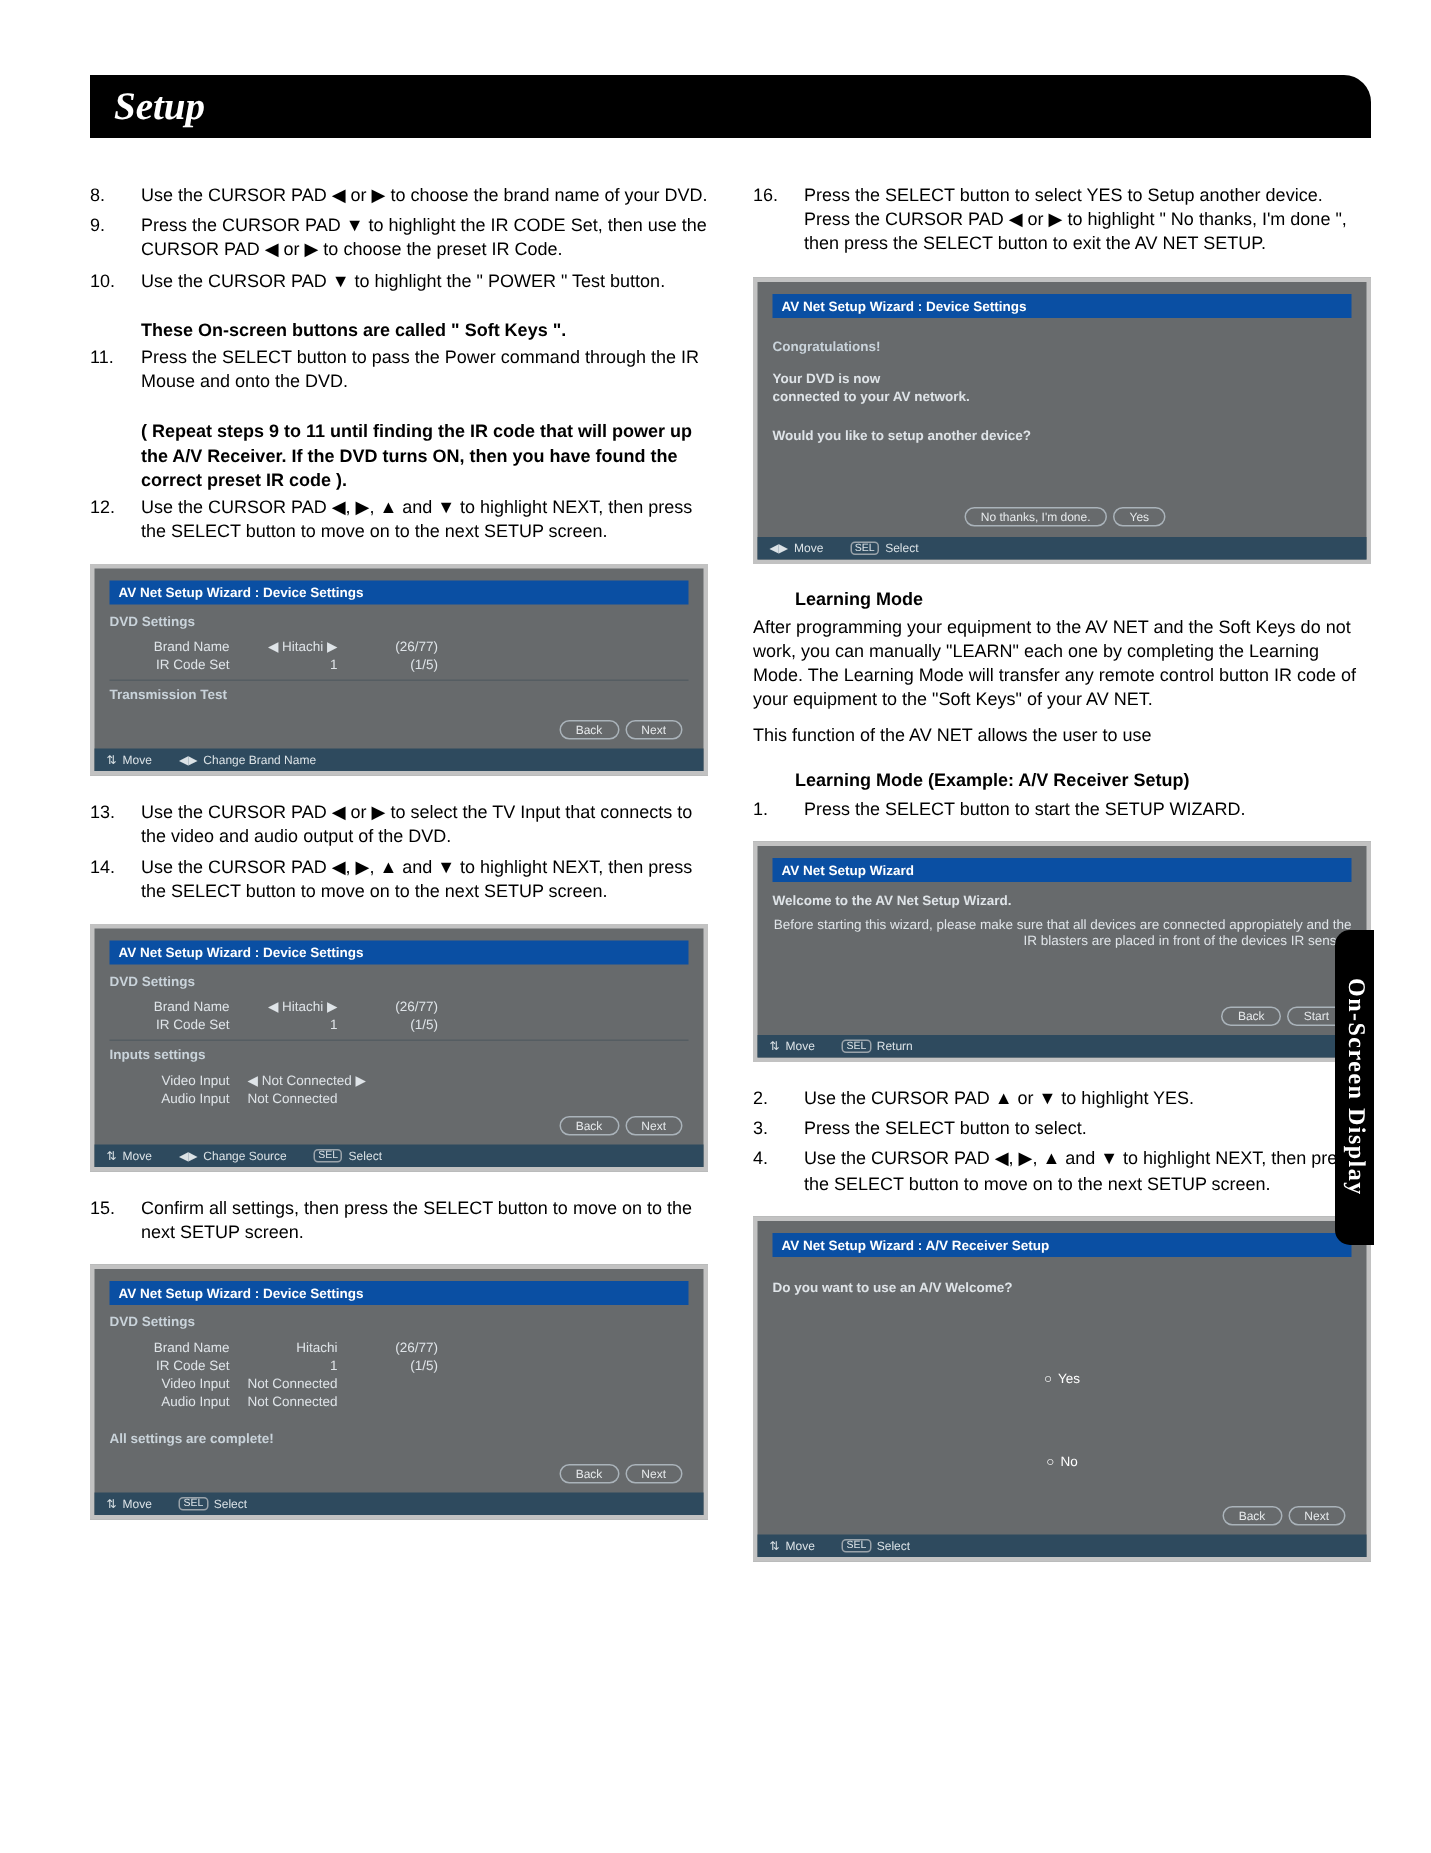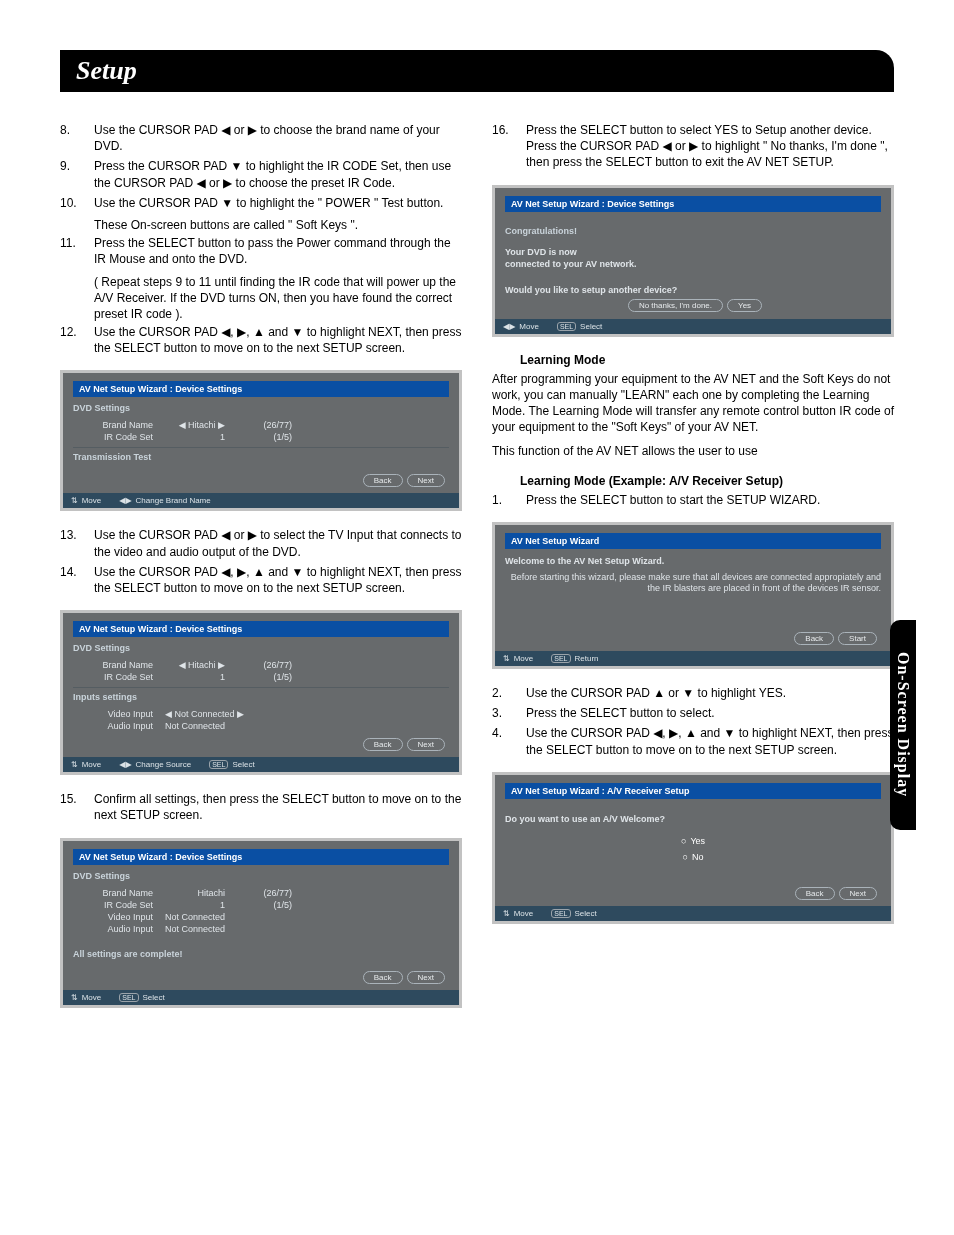--- a/index.html
+++ b/index.html
@@ -1,48 +1,48 @@
 <!DOCTYPE html>
 <html><head>
 <meta charset="utf-8">
 <style>
   * { margin: 0; padding: 0; box-sizing: border-box; }
   body { font-family: Arial, Helvetica, sans-serif; font-size: 12px; color: #000; background: #fff; width: 954px; }
-  .page { padding: 50px 60px 40px 60px; position: relative; }
+  .page { padding: 50px 40px 40px 60px; position: relative; }
   .title-bar { background: #000; color: #fff; border-radius: 0 18px 0 0; padding: 6px 16px; margin-bottom: 30px; }
   .title-bar h1 { font-family: Georgia, 'Times New Roman', serif; font-size: 26px; font-weight: bold; font-style: italic; }
   .side-tab { position: absolute; right: 38px; top: 620px; background: #000; color: #fff; height: 210px; width: 26px; border-radius: 10px 0 0 10px; display:flex; align-items:center; justify-content:center;}
   .side-tab span { writing-mode: vertical-rl; font-family: Georgia, serif; font-size: 16px; font-weight:bold; letter-spacing:1px; }
   .cols { display: flex; gap: 30px; }
   .col { flex: 1; }
   ol.steps { list-style: none; padding-left: 0; }
   ol.steps li { display: flex; margin-bottom: 4px; line-height: 1.35; }
   ol.steps li .num { flex: 0 0 34px; }
   ol.steps li .txt { flex: 1; }
-  .sub { margin-top: 6px; margin-bottom: 2px; line-height: 1.35; padding-left: 34px;}
+  .sub { margin-top: 17px; margin-bottom: 2px; line-height: 1.35; padding-left: 34px; font-weight: bold;}
   .hdr { font-weight: bold; margin-top: 14px; margin-bottom: 4px; margin-left: 28px; }
   p.para { line-height: 1.35; margin-bottom: 8px; }
 
   .osd { background: #676a6c; border: 3px solid #c2c2c2; margin: 14px 0 16px 0; font-size: 9px; color: #fff; }
   .osd-inner { padding: 8px 10px 4px 10px; }
   .osd-title { background: #0a4fa3; padding: 3px 6px; font-weight: bold; font-size: 9px; margin-bottom: 6px; }
   .osd-sub { color: #c9d3da; font-weight: bold; margin: 4px 0 6px 0; font-size: 9px; }
   .osd-row { display:flex; gap:12px; padding: 1px 0; font-size: 9px; color:#dfe4e8;text-align:right;}
   .osd-row .lbl { flex: 0 0 80px; }
   .osd-row .val { flex: 0 0 60px; }
   .osd-row .cnt { flex: 0 0 55px; }
   .osd .btn { display:inline-block; border:1px solid #aab3ba; border-radius:8px; padding: 1px 10px; font-size:8px; color:#e6e9eb; margin-left:4px; background:transparent;}
   .osd .btnrow { text-align:right; padding: 6px 4px 2px 0; }
   .osd-foot { background:#2e4a5e; padding:3px 8px; display:flex; gap:18px; font-size:8px; color:#dbe2e6; align-items:center;}
   .osd-foot .seg { display:flex; align-items:center; gap:4px;}
   .arrow-ud { font-size:8px; }
   .arrow-lr { font-size:8px; }
   .sel-ico { font-size:7px; border:1px solid #9aa3aa; border-radius:3px; padding:0 2px; line-height:1; }
   .divline { border-top:1px solid #555d62; margin:4px 0;}
-  .center-row { text-align:center; padding:3px 0;}
+  .center-row { text-align:center; padding:3px 0;margin-top:39px;}
   .osd .radio { display:inline-block; }
   .osd .radio::before { content:"○"; margin-right:4px; font-size:9px;}
 </style>
 </head>
 <body>
 
 <div class="page">
   <div class="title-bar">
       <h1>Setup</h1>
     </div>

